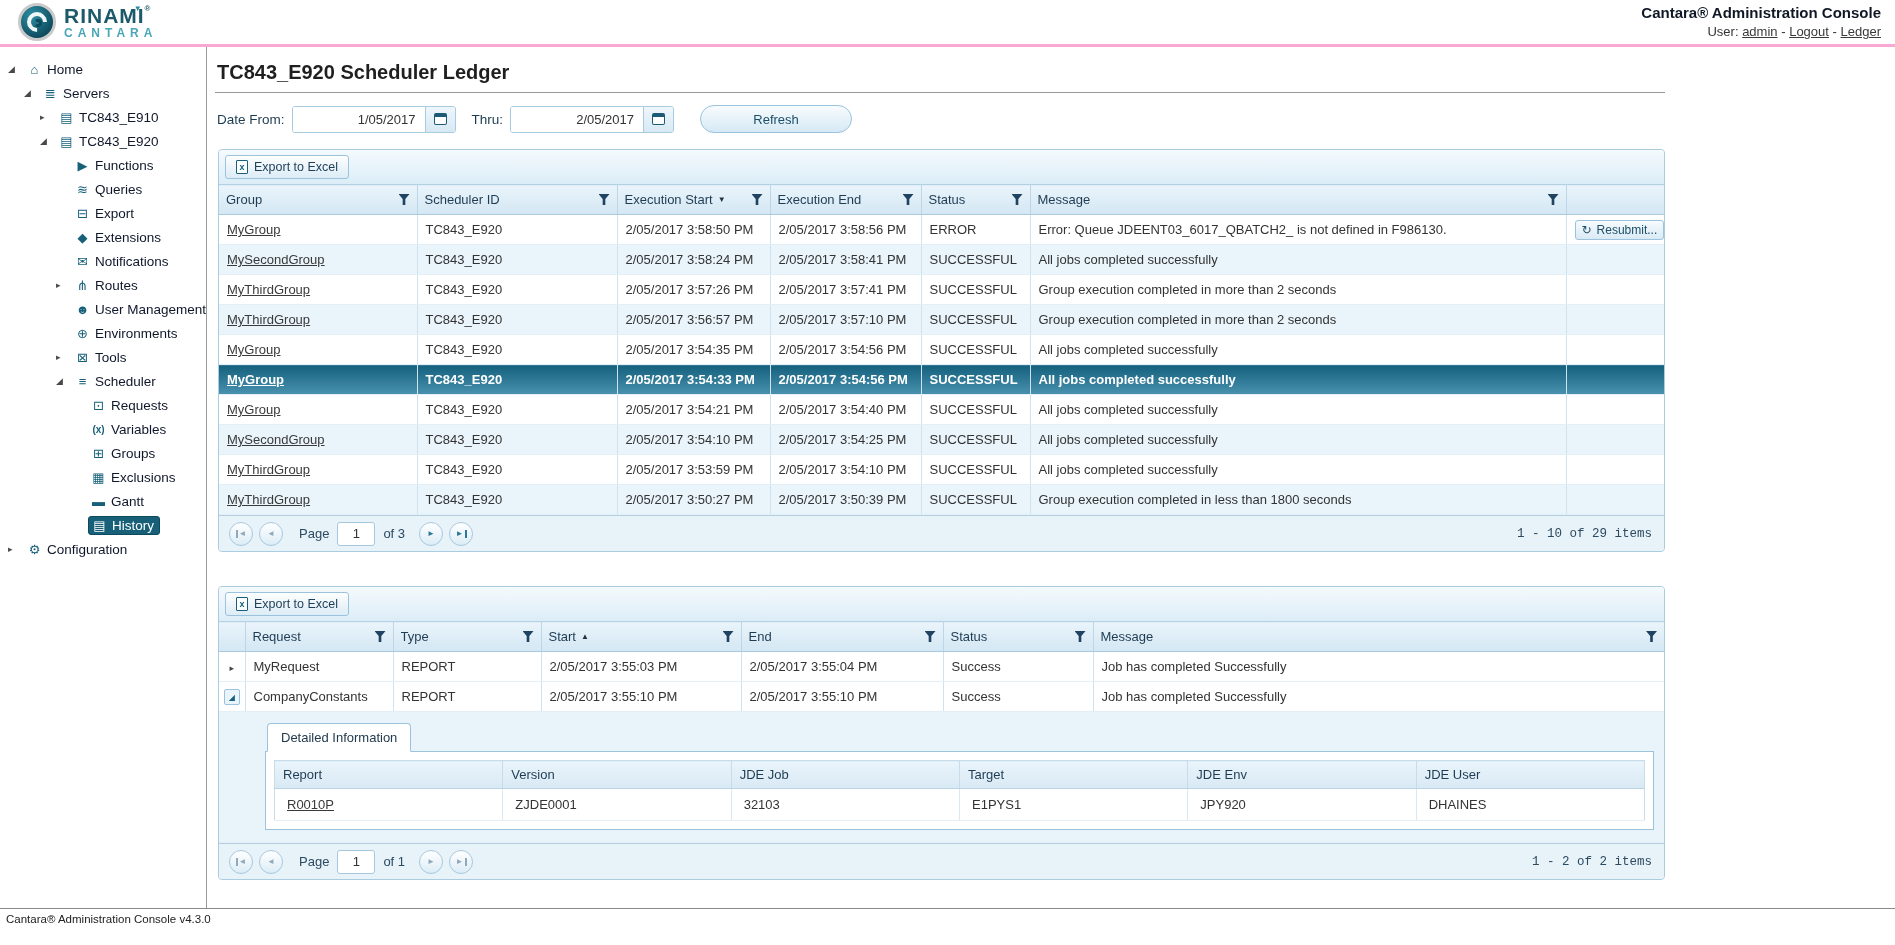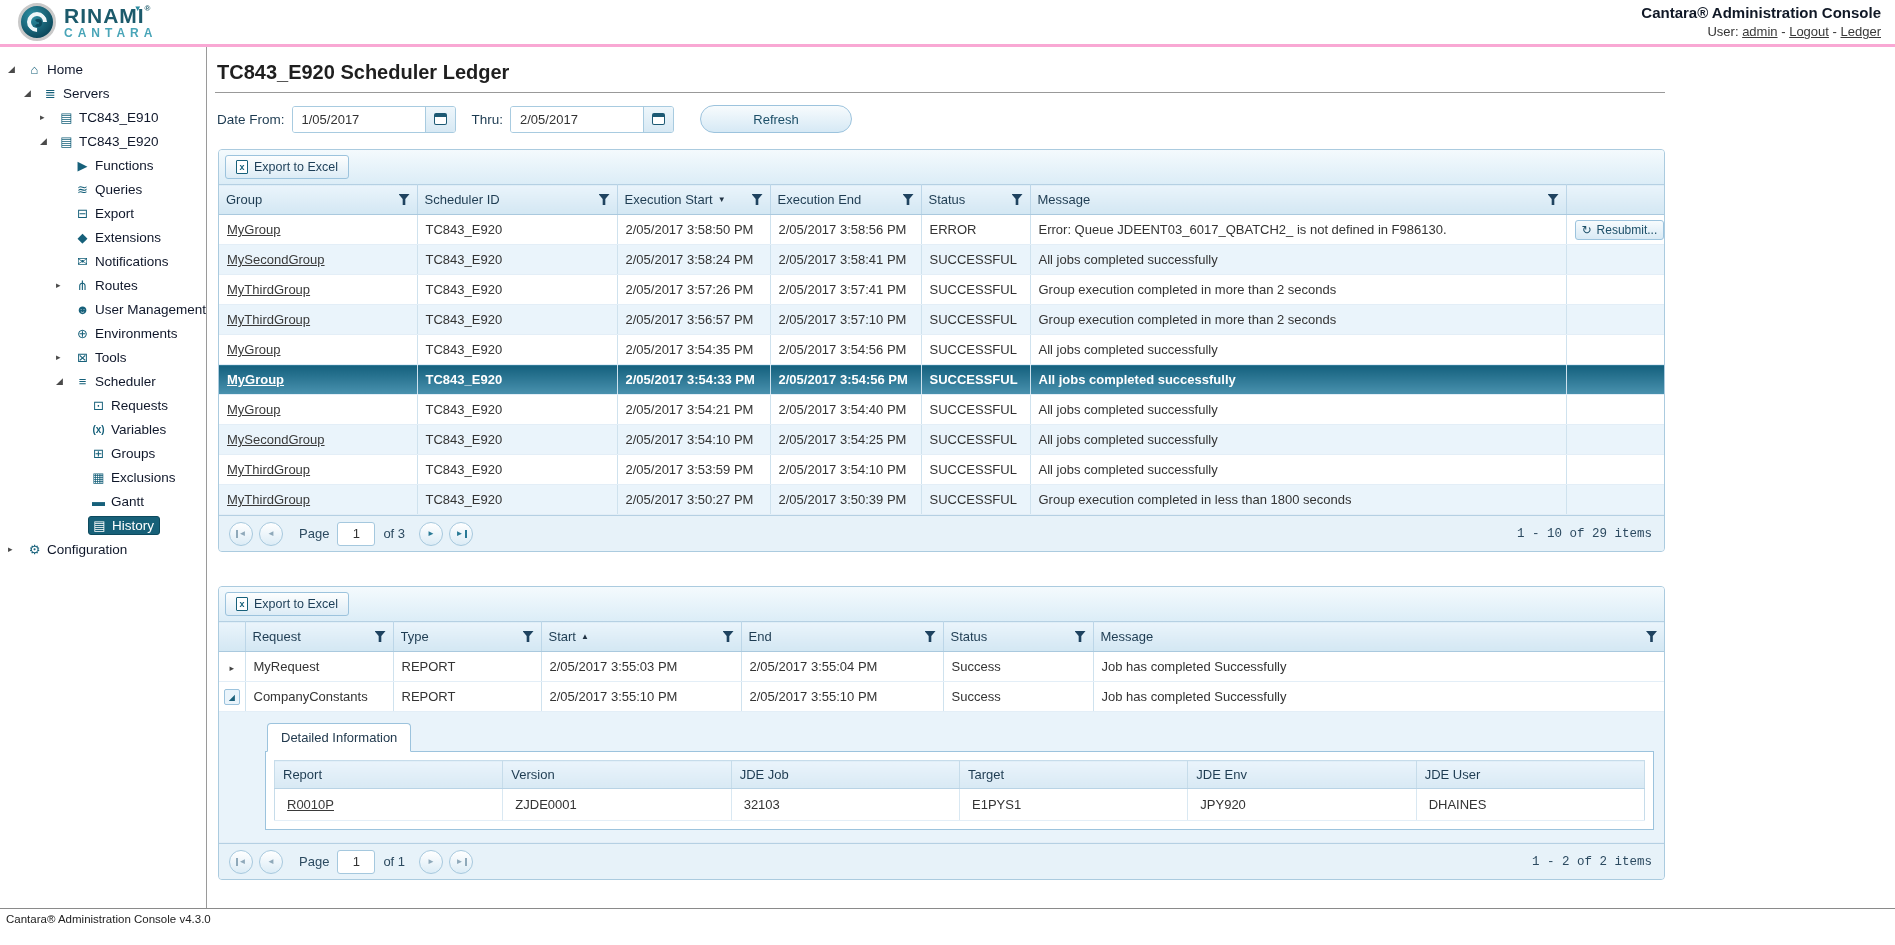--- a/index.html
+++ b/index.html
@@ -36,21 +36,21 @@
   .tlabel { font-size:13.5px; color:#0f172a; }
 
   .content { flex:1 1 auto; padding:6px 0 0 8px; overflow:hidden; }
   .page-title { font-size:20px; font-weight:bold; color:#1f1f1f; margin:8px 0 8px 2px; }
   .title-rule { width:1450px; border:none; border-top:1px solid #999; margin:0 0 12px 0; }
 
   
   .filter-row { display:flex; align-items:center; margin:0 0 16px 2px; }
   .flabel { color:#1c3a50; margin-right:7px; font-size:13.5px; }
   .datepicker { display:inline-flex; border:1px solid #a8cbe0; border-radius:3px; overflow:hidden; height:27px; background:#fff; }
-  .datepicker input { border:none; outline:none; width:132px; padding:0 9px; font-size:13px; color:#333; font-family:inherit; }
+  .datepicker input { border:none; outline:none; width:132px; padding:0 9px; font-size:13px; color:#333; font-family:inherit;text-align:right; }
   .cal-btn { width:30px; border:none; border-left:1px solid #a8cbe0; background:linear-gradient(#eef6fb,#d7e9f4); cursor:pointer; display:flex; align-items:center; justify-content:center; }
   .cal-glyph { width:13px; height:12px; border:1px solid #1d5a74; border-top:4px solid #1d5a74; border-radius:2px; background:#fff; }
   .gap16 { width:16px; } .gap26 { width:26px; }
   .refresh-btn { width:152px; height:28px; border:1px solid #9cc3dd; border-radius:14px; background:linear-gradient(#f7fbfd,#d6e9f5); color:#1c4f68; font-size:13px; font-family:inherit; cursor:pointer; }
 
   
   .panel { width:1447px; margin-left:3px; border:1px solid #abcbdf; border-radius:4px; background:#e7f2f9; overflow:hidden; }
   .panel + .panel { margin-top:34px; }
   .toolbar { padding:5px 6px; background:linear-gradient(#f4fafd,#dcedf7); }
   .export-btn { display:inline-flex; align-items:center; gap:6px; border:1px solid #9cc3dd; border-radius:3px; background:linear-gradient(#fdfefe,#dcecf6); padding:4px 10px; font-size:12.5px; color:#1c3e57; font-family:inherit; cursor:pointer; }

